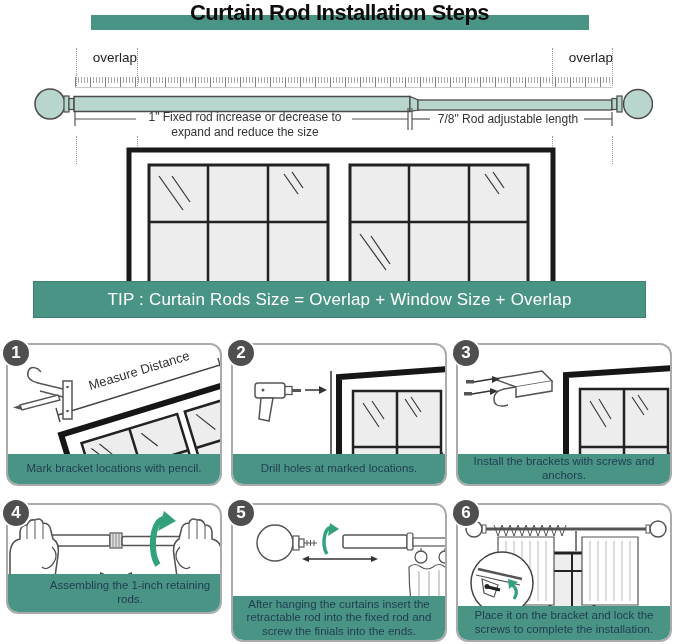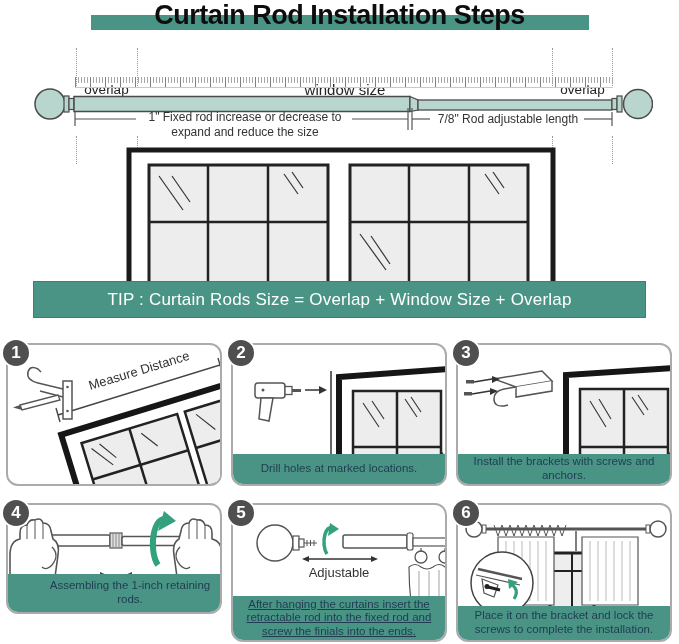--- a/index.html
+++ b/index.html
@@ -4,26 +4,26 @@
 <style>
   :root{
     --teal:#4a9486; --rod-fill:#b9d6ce; --arrow-green:#34a17e; --caption-text:#1f3c52;
   }
   *{margin:0;padding:0;box-sizing:border-box;}
   body{font-family:"Liberation Sans","DejaVu Sans",sans-serif;background:#fff;}
   .stage{position:relative;width:679px;height:644px;background:#fff;overflow:hidden;}
 
   
   .title-underline{position:absolute;left:91px;top:15px;width:498px;height:15px;background:var(--teal);}
-  .page-title{position:absolute;left:0;right:0;top:0;text-align:center;font-size:27px;font-weight:bold;
+  .page-title{position:absolute;left:0;right:0;top:0;text-align:center;font-size:22px;font-weight:bold;
     color:#0d0d0d;letter-spacing:-0.5px;}
 
   
   .dotline{position:absolute;width:0;border-left:1.6px dotted #9a9a9a;}
-  .mlabel{position:absolute;color:#222;text-align:center;margin-top:32px;}
+  .mlabel{position:absolute;color:#222;text-align:right;}
   .lbl-overlap{font-size:13.5px;}
   .lbl-window{font-size:15px;}
   .ruler{position:absolute;left:75px;top:77px;width:538px;height:11px;
     background-image:
       repeating-linear-gradient(90deg,#808080 0,#808080 1px,transparent 1px,transparent 15px),
       repeating-linear-gradient(90deg,#a8a8a8 0,#a8a8a8 1px,transparent 1px,transparent 3px);
     background-size:100% 11px,100% 6px;background-repeat:no-repeat;border-bottom:1px solid #c9c9c9;}
   .rod-svg{position:absolute;left:33px;top:86px;}
   .dim-svg{position:absolute;left:33px;top:104px;}
   .dim-note{position:absolute;color:#333;text-align:center;font-size:12px;line-height:1.22;}
@@ -39,40 +39,39 @@
   
   .panel{position:absolute;width:216px;background:#fff;border:2px solid #ababab;border-radius:12px;overflow:hidden;}
   .p1{left:6px;top:343px;height:143px;} .p2{left:231px;top:343px;height:143px;} .p3{left:456px;top:343px;height:143px;}
   .p4{left:6px;top:503px;height:111px;} .p5{left:231px;top:503px;height:139px;} .p6{left:456px;top:503px;height:139px;padding-left:28px;}
   .badge{position:absolute;width:26px;height:26px;border-radius:50%;background:#4f4f4f;color:#fff;
     font-weight:bold;font-size:17px;display:flex;align-items:center;justify-content:center;
     box-shadow:0 0 0 2px #fff;z-index:6;}
   .caption{position:absolute;left:0;right:0;bottom:0;background:var(--teal);color:var(--caption-text);
     font-size:11.5px;line-height:1.18;display:flex;align-items:center;justify-content:center;
     text-align:center;padding:2px 4px;}
-  .cap-30{height:30px;} .cap-38{height:38px;padding-left:36px;} .cap-44{height:44px;padding:2px 10px;text-decoration:underline;} .cap-34{height:34px;padding:2px 14px;}
+  .cap-30{height:30px;} .cap-38{height:38px;padding-left:36px;} .cap-44{height:44px;padding:2px 10px;} .cap-34{height:34px;padding:2px 14px;}
   .panel svg{position:absolute;left:0;top:0;}
   .annot{position:absolute;color:#333;text-align:center;font-size:13px;}
   .annot-measure{left:56px;top:18px;width:150px;transform:rotate(-17deg);}
   .annot-horizontal{left:0;right:0;top:76px;}
   .annot-adjustable{left:46px;top:60px;width:120px;}
   .rodfill{fill:var(--rod-fill);}
   .arrow-stroke{stroke:var(--arrow-green);}
   .arrow-fill{fill:var(--arrow-green);}
 </style>
 </head>
 <body>
 
 <div class="stage">
 
   <div class="title-underline"></div>
   <h1 class="page-title">Curtain Rod Installation Steps</h1>
 
   <div class="mlabel lbl-overlap" style="left:76px;top:50px;width:61px;">overlap</div>
-  <div class="mlabel lbl-window" style="left:137px;top:49px;width:416px;">window size</div>
   <div class="mlabel lbl-overlap" style="left:552px;top:50px;width:61px;">overlap</div>
 
   <div class="dotline" style="left:76px;top:48px;height:40px;"></div>
   <div class="dotline" style="left:137px;top:48px;height:40px;"></div>
   <div class="dotline" style="left:552px;top:48px;height:40px;"></div>
   <div class="dotline" style="left:612px;top:48px;height:40px;"></div>
   <div class="dotline" style="left:76px;top:136px;height:28px;"></div>
   <div class="dotline" style="left:137px;top:136px;height:28px;"></div>
   <div class="dotline" style="left:552px;top:136px;height:28px;"></div>
   <div class="dotline" style="left:612px;top:136px;height:28px;"></div>
@@ -163,20 +162,21 @@
         <rect x="55" y="36" width="9" height="38" fill="#fff" stroke="#555" stroke-width="1.5"></rect>
         <path d="M 55 44 L 30 38 Q 18 35 20 27 Q 22 20 30 24 L 33 27" fill="none" stroke="#555" stroke-width="1.5"></path>
         <path d="M 55 52 L 32 46" fill="none" stroke="#555" stroke-width="1.5"></path>
         <circle cx="59.5" cy="42" r="1.3" fill="#555"></circle>
           <circle cx="59.5" cy="66" r="1.3" fill="#555"></circle>
         <polygon points="12,60 50,50 52,55 14,65" fill="#fff" stroke="#555" stroke-width="1.3"></polygon>
         <polygon points="5,62.5 12,60 14,65" fill="#555"></polygon>
       </g>
     </svg>
     <div class="annot annot-measure">Measure Distance</div>
+    <div class="caption cap-30">Mark bracket locations with pencil.</div>
   </div>
 
   <div class="panel p3">
     <svg width="216" height="143" viewBox="0 0 216 143">
       <path d="M 108 126 L 108 30 L 216 23" fill="none" stroke="#161616" stroke-width="6"></path>
       <rect x="122" y="44" width="88" height="110" fill="#ededed" stroke="#222" stroke-width="2.5"></rect>
       <line x1="166" y1="44" x2="166" y2="154" stroke="#222" stroke-width="2.5"></line>
       <line x1="122" y1="102" x2="210" y2="102" stroke="#222" stroke-width="2.5"></line>
       <rect x="216" y="44" width="40" height="110" fill="#ededed" stroke="#222" stroke-width="2.5"></rect>
       <g stroke="#333" stroke-width="1.1">
@@ -293,21 +293,20 @@
       </g>
       <g>
         <line x1="188" y1="43" x2="188" y2="47" stroke="#555" stroke-width="1.2"></line>
         <circle cx="188" cy="52" r="6" fill="none" stroke="#555" stroke-width="1.3"></circle>
         <line x1="212" y1="43" x2="212" y2="47" stroke="#555" stroke-width="1.2"></line>
         <circle cx="212" cy="52" r="6" fill="none" stroke="#555" stroke-width="1.3"></circle>
         <path d="M 176 62 Q 182 57 188 62 Q 194 66 200 62 Q 206 57 212 62 L 216 63 L 216 97 L 178 97 Q 176 80 176 62 Z" fill="#fff" stroke="#555" stroke-width="1.2"></path>
         <path d="M 186 66 L 186 95 M 196 66 L 196 95 M 206 65 L 206 95" stroke="#999" stroke-width="0.9" fill="none"></path>
       </g>
     </svg>
-    <div class="annot annot-adjustable">Adjustable</div>
     <div class="caption cap-44">After hanging the curtains insert the retractable rod into the fixed rod and screw the finials into the ends.</div>
   </div>
 
   <div class="panel p6">
     <svg width="216" height="139" viewBox="0 0 216 139">
       <g>
         <line x1="24" y1="24" x2="194" y2="24" stroke="#555" stroke-width="3"></line>
         <rect x="24" y="20" width="4" height="8" fill="#fff" stroke="#555" stroke-width="1"></rect>
         <rect x="188" y="20" width="4" height="8" fill="#fff" stroke="#555" stroke-width="1"></rect>
         <circle cx="16" cy="24" r="8" fill="#fff" stroke="#555" stroke-width="1.5"></circle>

